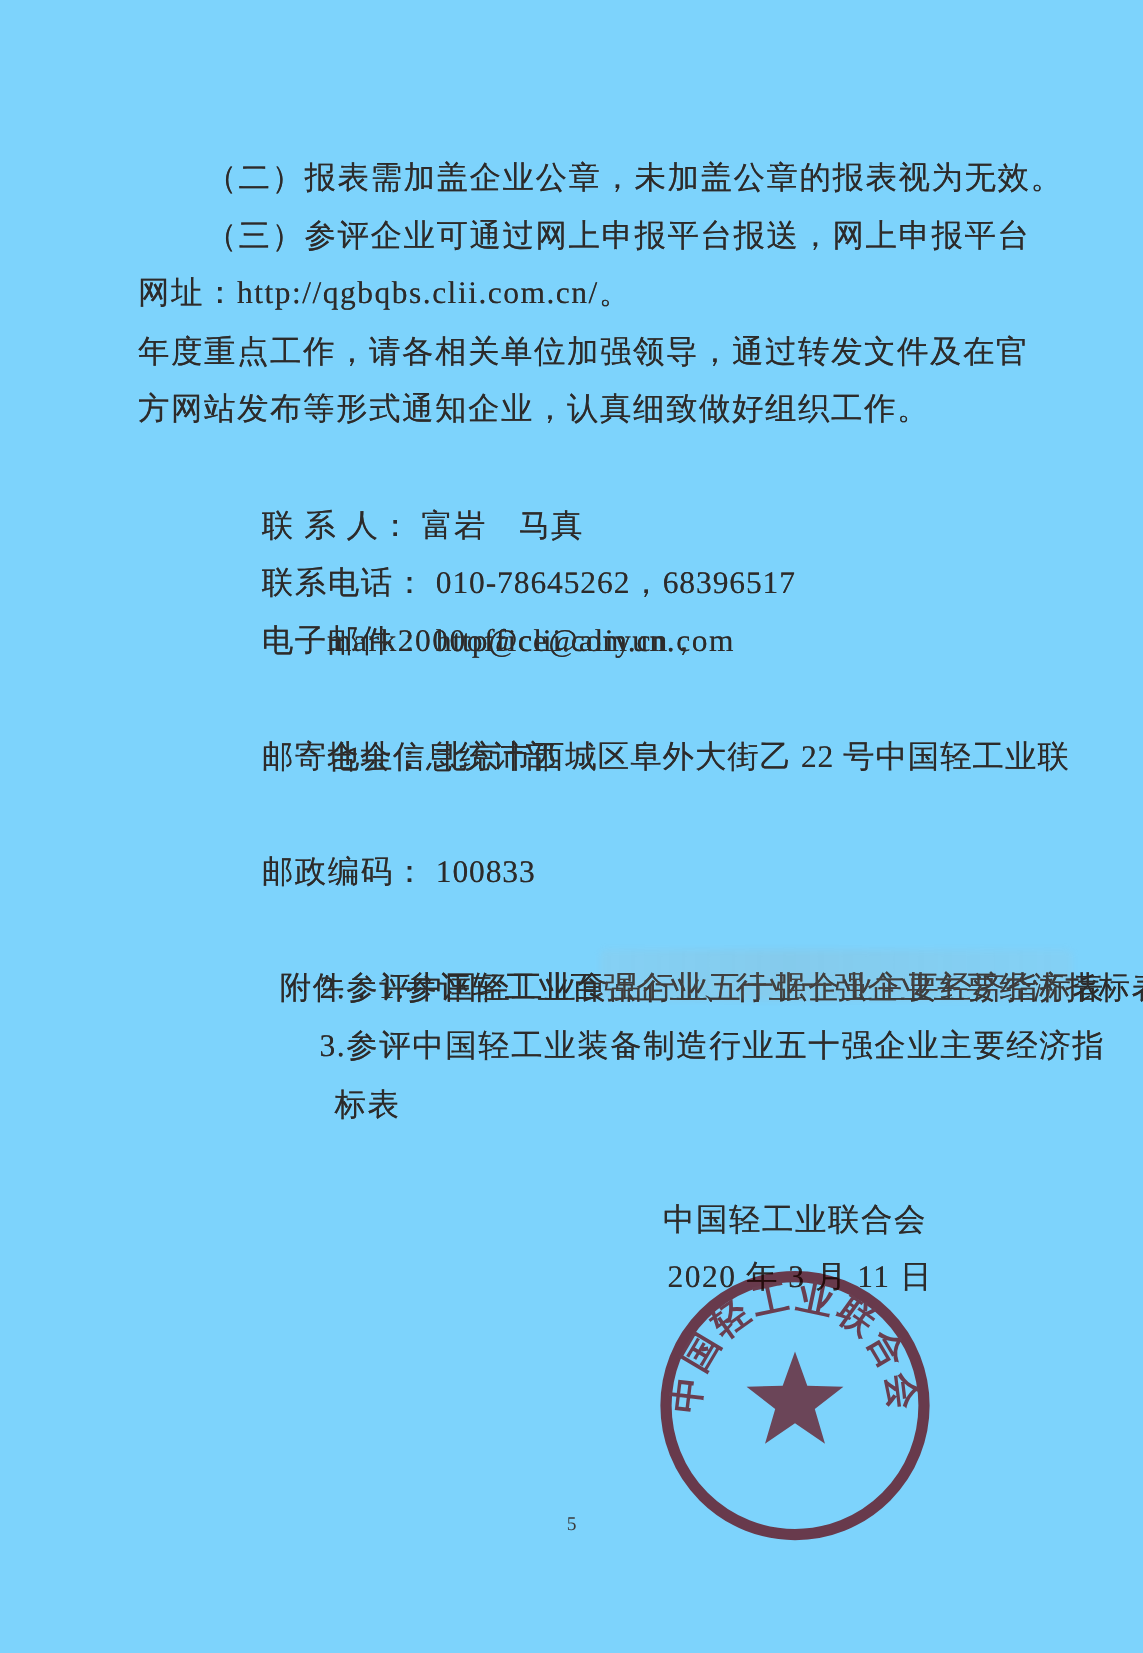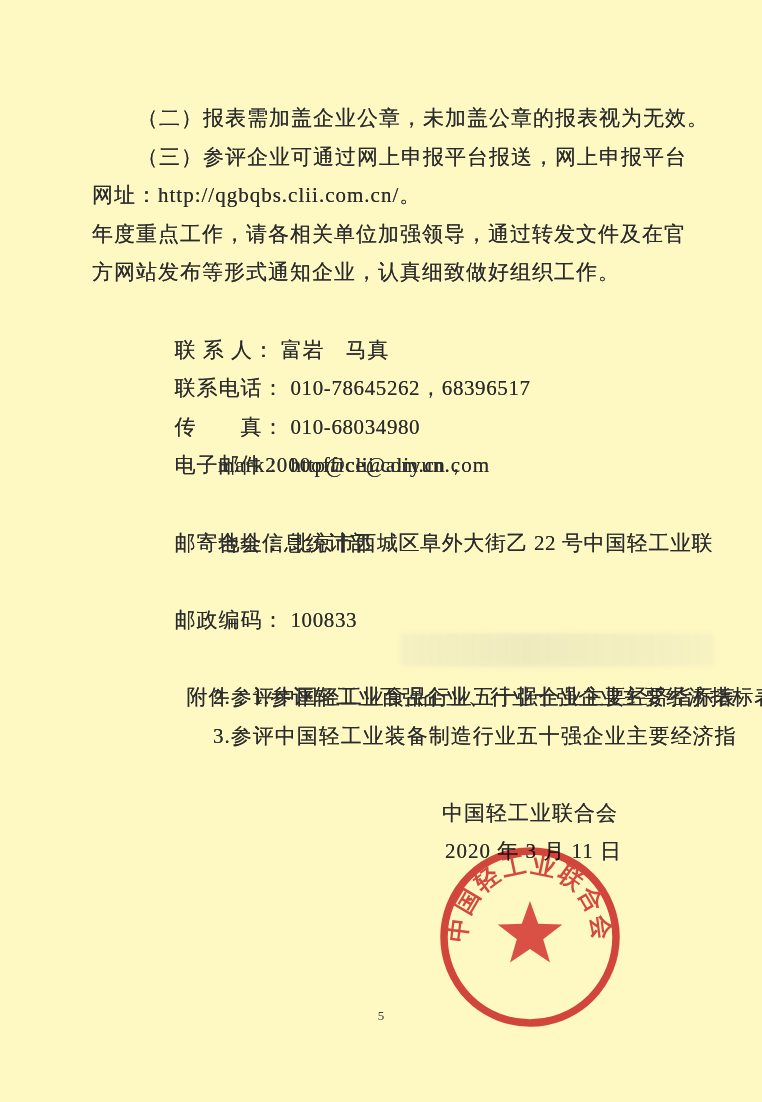--- a/index.html
+++ b/index.html
@@ -5,21 +5,21 @@
   html, body { margin: 0; padding: 0; }
   body {
     width: 762px; height: 1102px;
     background: #ffffff;
     position: relative;
     overflow: hidden;
     font-family: "Liberation Serif", "DejaVu Serif", serif;
   }
   .page {
     position: absolute; inset: 0;
-    background: #fef9c3;
+    background: #7dd3fc;
   }
   
   .doc {
     position: absolute;
     left: 92px; top: 99px;
     width: 610px;
     font-size: 21px;
     line-height: 38.6px;
     letter-spacing: 1px;
     color: #2b2b2b;
@@ -79,41 +79,39 @@
     <div class="line">年度重点工作，请各相关单位加强领导，通过转发文件及在官</div>
     <div class="line">方网站发布等形式通知企业，认真细致做好组织工作。</div>
 
     <div class="line indent2">
       <span class="lbl">联 系 人：</span><span class="val">富岩　马真</span>
     </div>
     <div class="line indent2">
       <span class="lbl">联系电话：</span><span class="val">010-78645262，68396517</span>
     </div>
     <div class="line indent2">
-      <span class="lbl">传　　真：</span><span class="val">010-68034980</span>
-    </div>
-    <div class="line indent2">
       <span class="lbl">电子邮件：</span><span class="val">http@clii.com.cn，</span>
     </div>
     <div class="line cont">mark2000office@aliyun.com</div>
     <div class="line indent2">
       <span class="lbl">邮寄地址：</span><span class="val">北京市西城区阜外大街乙 22 号中国轻工业联</span>
     </div>
     <div class="line cont">合会信息统计部</div>
     <div class="line indent2">
       <span class="lbl">邮政编码：</span><span class="val">100833</span>
     </div>
 
     <div class="spacer"></div>
 
     <div class="line att">
       <span class="lbl">附件：</span><span>1.参评轻工业百强企业、行业十强企业主要经济指标表</span>
     </div>
     <div class="line att-i">2.参评中国轻工业食品行业五十强企业主要经济指标表</div>
     <div class="line att-i">3.参评中国轻工业装备制造行业五十强企业主要经济指</div>
+    <div class="line att-i2">标表</div>
 
     <div class="spacer"></div>
 
     <div class="line sig-org">中国轻工业联合会</div>
     <div class="line sig-date">2020 年 3 月 11 日</div>
   </div>
 
   <div class="smudge"></div>
 
   <div class="seal">

